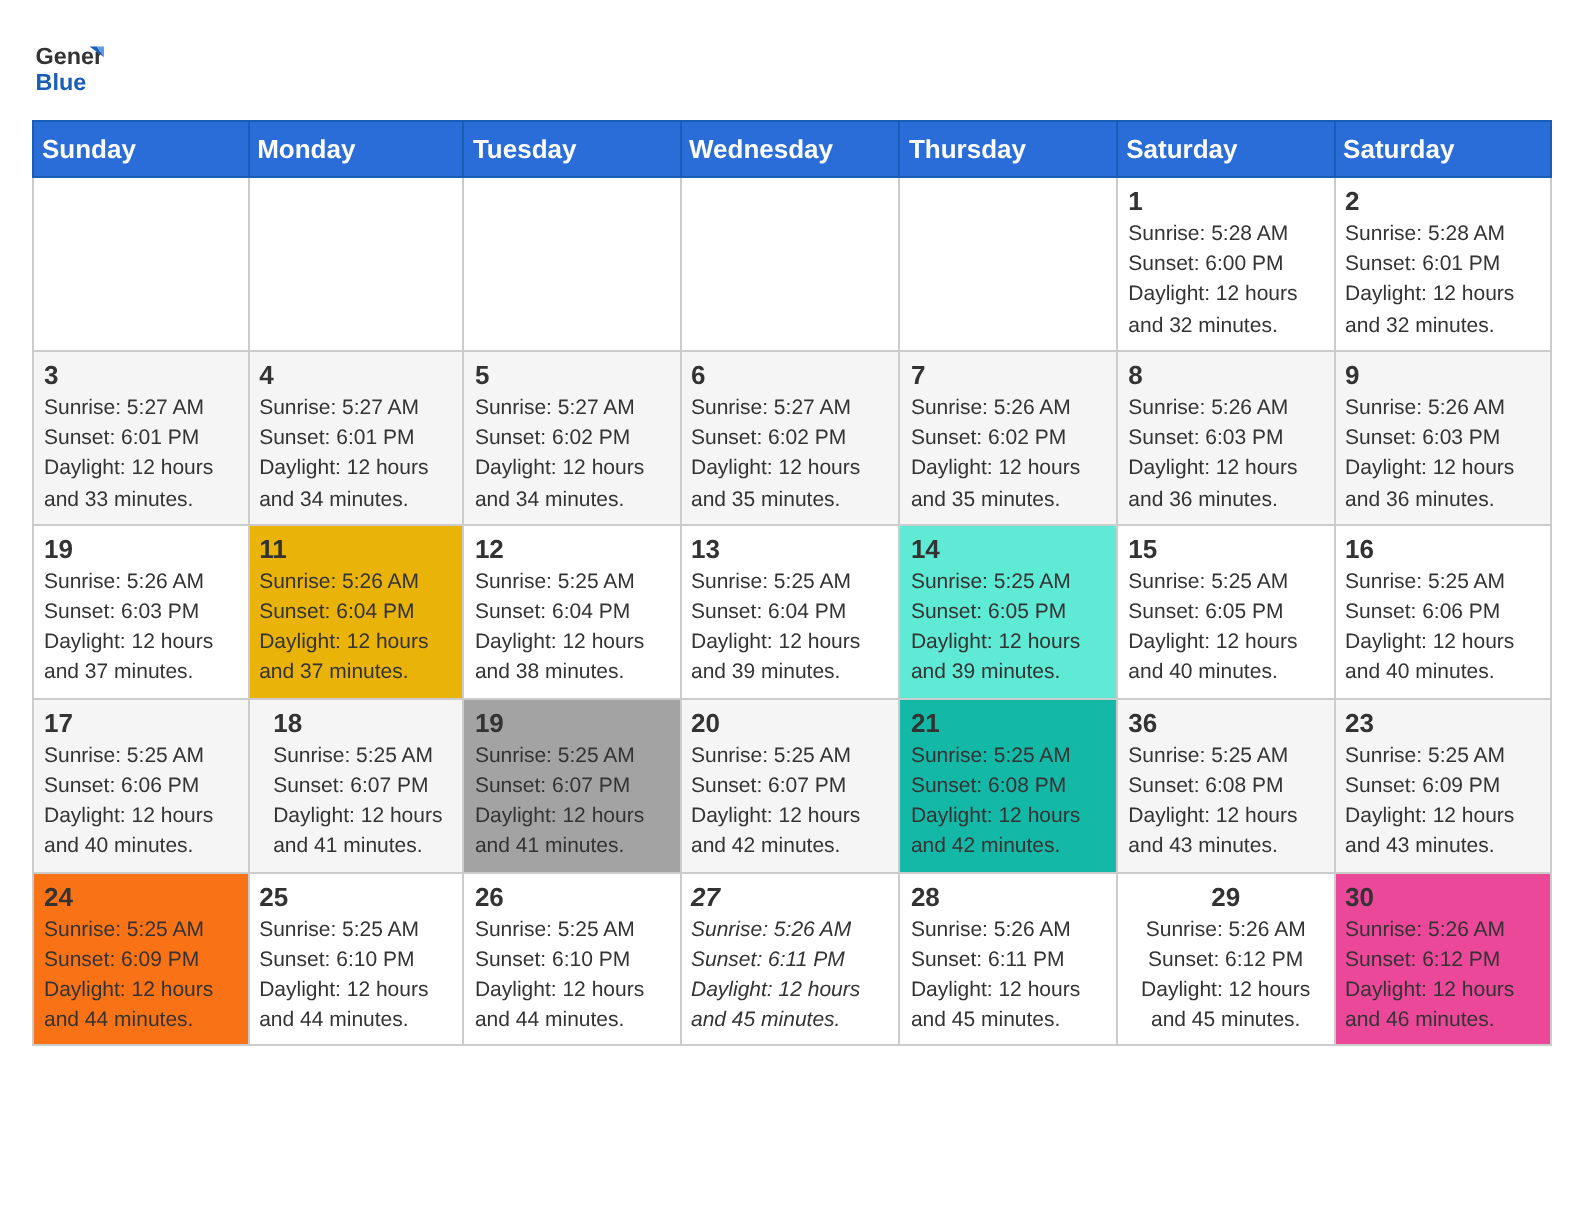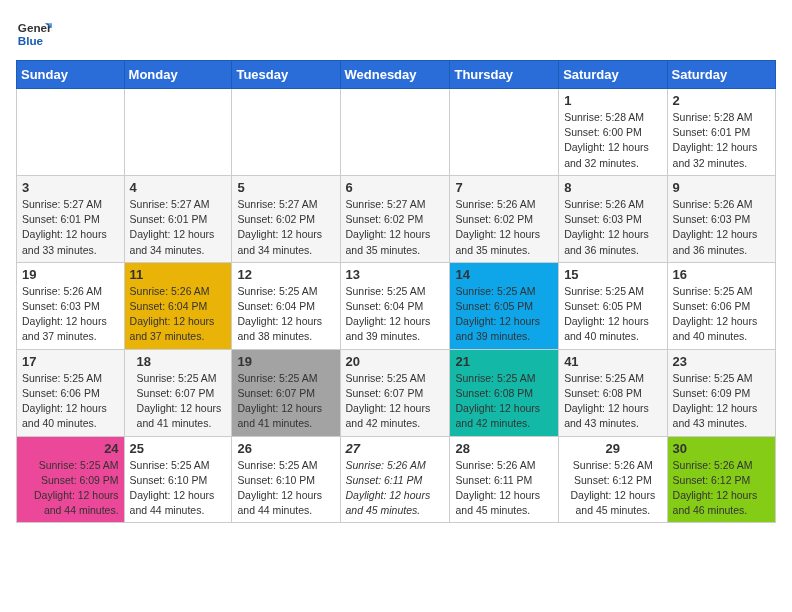--- a/index.html
+++ b/index.html
@@ -194,21 +194,21 @@
           <div class="day-info" style="white-space: pre-line;">Sunrise: 5:25 AM
 Sunset: 6:04 PM
 Daylight: 12 hours and 38 minutes.</div>
         </td>
         <td style="background: rgb(255, 255, 255); margin-left: 30px;">
           <span class="day-number">13</span>
           <div class="day-info" style="white-space: pre-line;">Sunrise: 5:25 AM
 Sunset: 6:04 PM
 Daylight: 12 hours and 39 minutes.</div>
         </td>
-        <td style="background: #0ea5e9;">
+        <td style="background: #5eead4;">
           <span class="day-number">14</span>
           <div class="day-info" style="white-space: pre-line;">Sunrise: 5:25 AM
 Sunset: 6:05 PM
 Daylight: 12 hours and 39 minutes.</div>
         </td>
         <td style="background: rgb(255, 255, 255);">
           <span class="day-number">15</span>
           <div class="day-info" style="white-space: pre-line;">Sunrise: 5:25 AM
 Sunset: 6:05 PM
 Daylight: 12 hours and 40 minutes.</div>
@@ -245,34 +245,34 @@
 Sunset: 6:07 PM
 Daylight: 12 hours and 42 minutes.</div>
         </td>
         <td style="background: #14b8a6;">
           <span class="day-number">21</span>
           <div class="day-info" style="white-space: pre-line;">Sunrise: 5:25 AM
 Sunset: 6:08 PM
 Daylight: 12 hours and 42 minutes.</div>
         </td>
         <td style="background: rgb(245, 245, 245);">
-          <span class="day-number">41</span>
+          <span class="day-number">36</span>
           <div class="day-info" style="white-space: pre-line;">Sunrise: 5:25 AM
 Sunset: 6:08 PM
 Daylight: 12 hours and 43 minutes.</div>
         </td>
         <td style="background: rgb(245, 245, 245);">
           <span class="day-number">23</span>
           <div class="day-info" style="white-space: pre-line;">Sunrise: 5:25 AM
 Sunset: 6:09 PM
 Daylight: 12 hours and 43 minutes.</div>
         </td>
       </tr>
       <tr>
-        <td style="background: #ec4899; text-align: right;">
+        <td style="background: #f97316;">
           <span class="day-number">24</span>
           <div class="day-info" style="white-space: pre-line;">Sunrise: 5:25 AM
 Sunset: 6:09 PM
 Daylight: 12 hours and 44 minutes.</div>
         </td>
         <td style="background: rgb(255, 255, 255);">
           <span class="day-number">25</span>
           <div class="day-info" style="white-space: pre-line;">Sunrise: 5:25 AM
 Sunset: 6:10 PM
 Daylight: 12 hours and 44 minutes.</div>
@@ -294,21 +294,21 @@
           <div class="day-info" style="white-space: pre-line;">Sunrise: 5:26 AM
 Sunset: 6:11 PM
 Daylight: 12 hours and 45 minutes.</div>
         </td>
         <td style="background: rgb(255, 255, 255); text-align: center;">
           <span class="day-number">29</span>
           <div class="day-info" style="white-space: pre-line;">Sunrise: 5:26 AM
 Sunset: 6:12 PM
 Daylight: 12 hours and 45 minutes.</div>
         </td>
-        <td style="background: #84cc16; margin-left: 44px;">
+        <td style="background: #ec4899; margin-left: 44px;">
           <span class="day-number">30</span>
           <div class="day-info" style="white-space: pre-line;">Sunrise: 5:26 AM
 Sunset: 6:12 PM
 Daylight: 12 hours and 46 minutes.</div>
         </td>
       </tr>
     </tbody>
 </table>
 
 </body></html>

